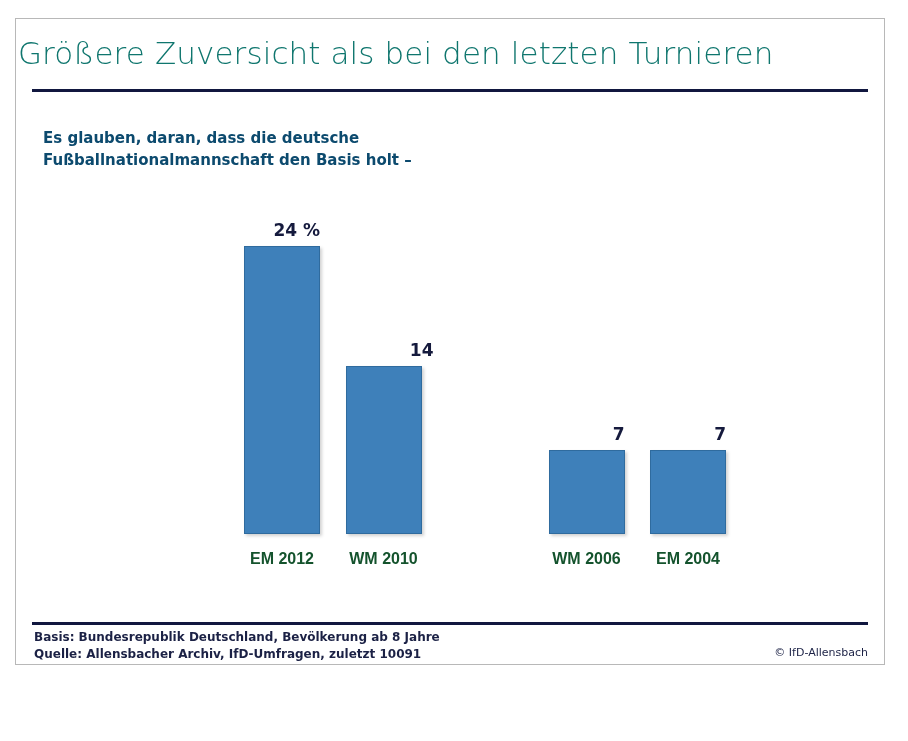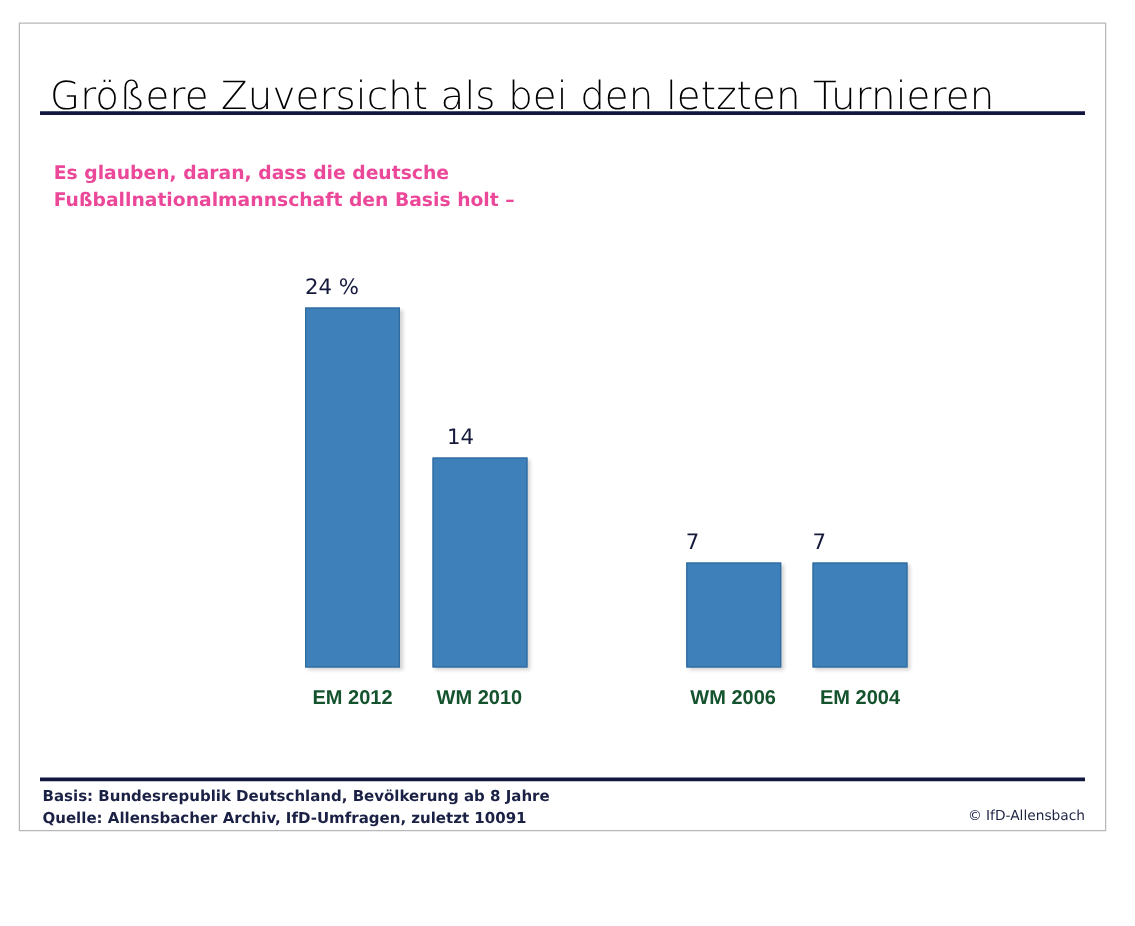--- a/index.html
+++ b/index.html
@@ -30,51 +30,50 @@
   
   #title-block {
     position: absolute;
     left: 0;
     top: 0;
     right: 0;
     height: 72px;
   }
   #chart-title {
     position: absolute;
-    left: 24px;
+    left: 2px;
     top: 16px;
     font-size: 31px;
     font-weight: 300;
     letter-spacing: 0.1px;
-    color: #000000;
+    color: #0f766e;
     white-space: nowrap;
     font-family: "DejaVu Sans", sans-serif;
     font-stretch: normal;
-    margin-top: 24px;
   }
   #title-rule {
     position: absolute;
     left: 16px;
     top: 70px;
     width: 836px;
     height: 3px;
     background: #11173f;
   }
 
   
   #subtitle-block {
     position: absolute;
     left: 27px;
     top: 108px;
     width: 520px;
   }
   .subtitle-line {
     font-size: 15px;
     font-weight: bold;
-    color: #ec4899;
+    color: #0c4a6e;
     line-height: 22px;
     font-family: "DejaVu Sans", sans-serif;
     white-space: nowrap;
   }
 
   
   #plot-area {
     position: absolute;
     left: 0;
     top: 0;
@@ -82,23 +81,23 @@
     height: 605px;
   }
   .bar-group {
     position: absolute;
     bottom: 0;
     width: 76px;
   }
   .bar-value {
     position: absolute;
     width: 76px;
-    text-align: left;
+    text-align: right;
     font-size: 17px;
-    font-weight: normal;
+    font-weight: bold;
     color: #151a3d;
     font-family: "DejaVu Sans", sans-serif;
     white-space: nowrap;
   }
   .bar-rect {
     position: absolute;
     width: 76px;
     background: #3e80ba;
     border: 1px solid #2f6b9e;
     box-sizing: border-box;

